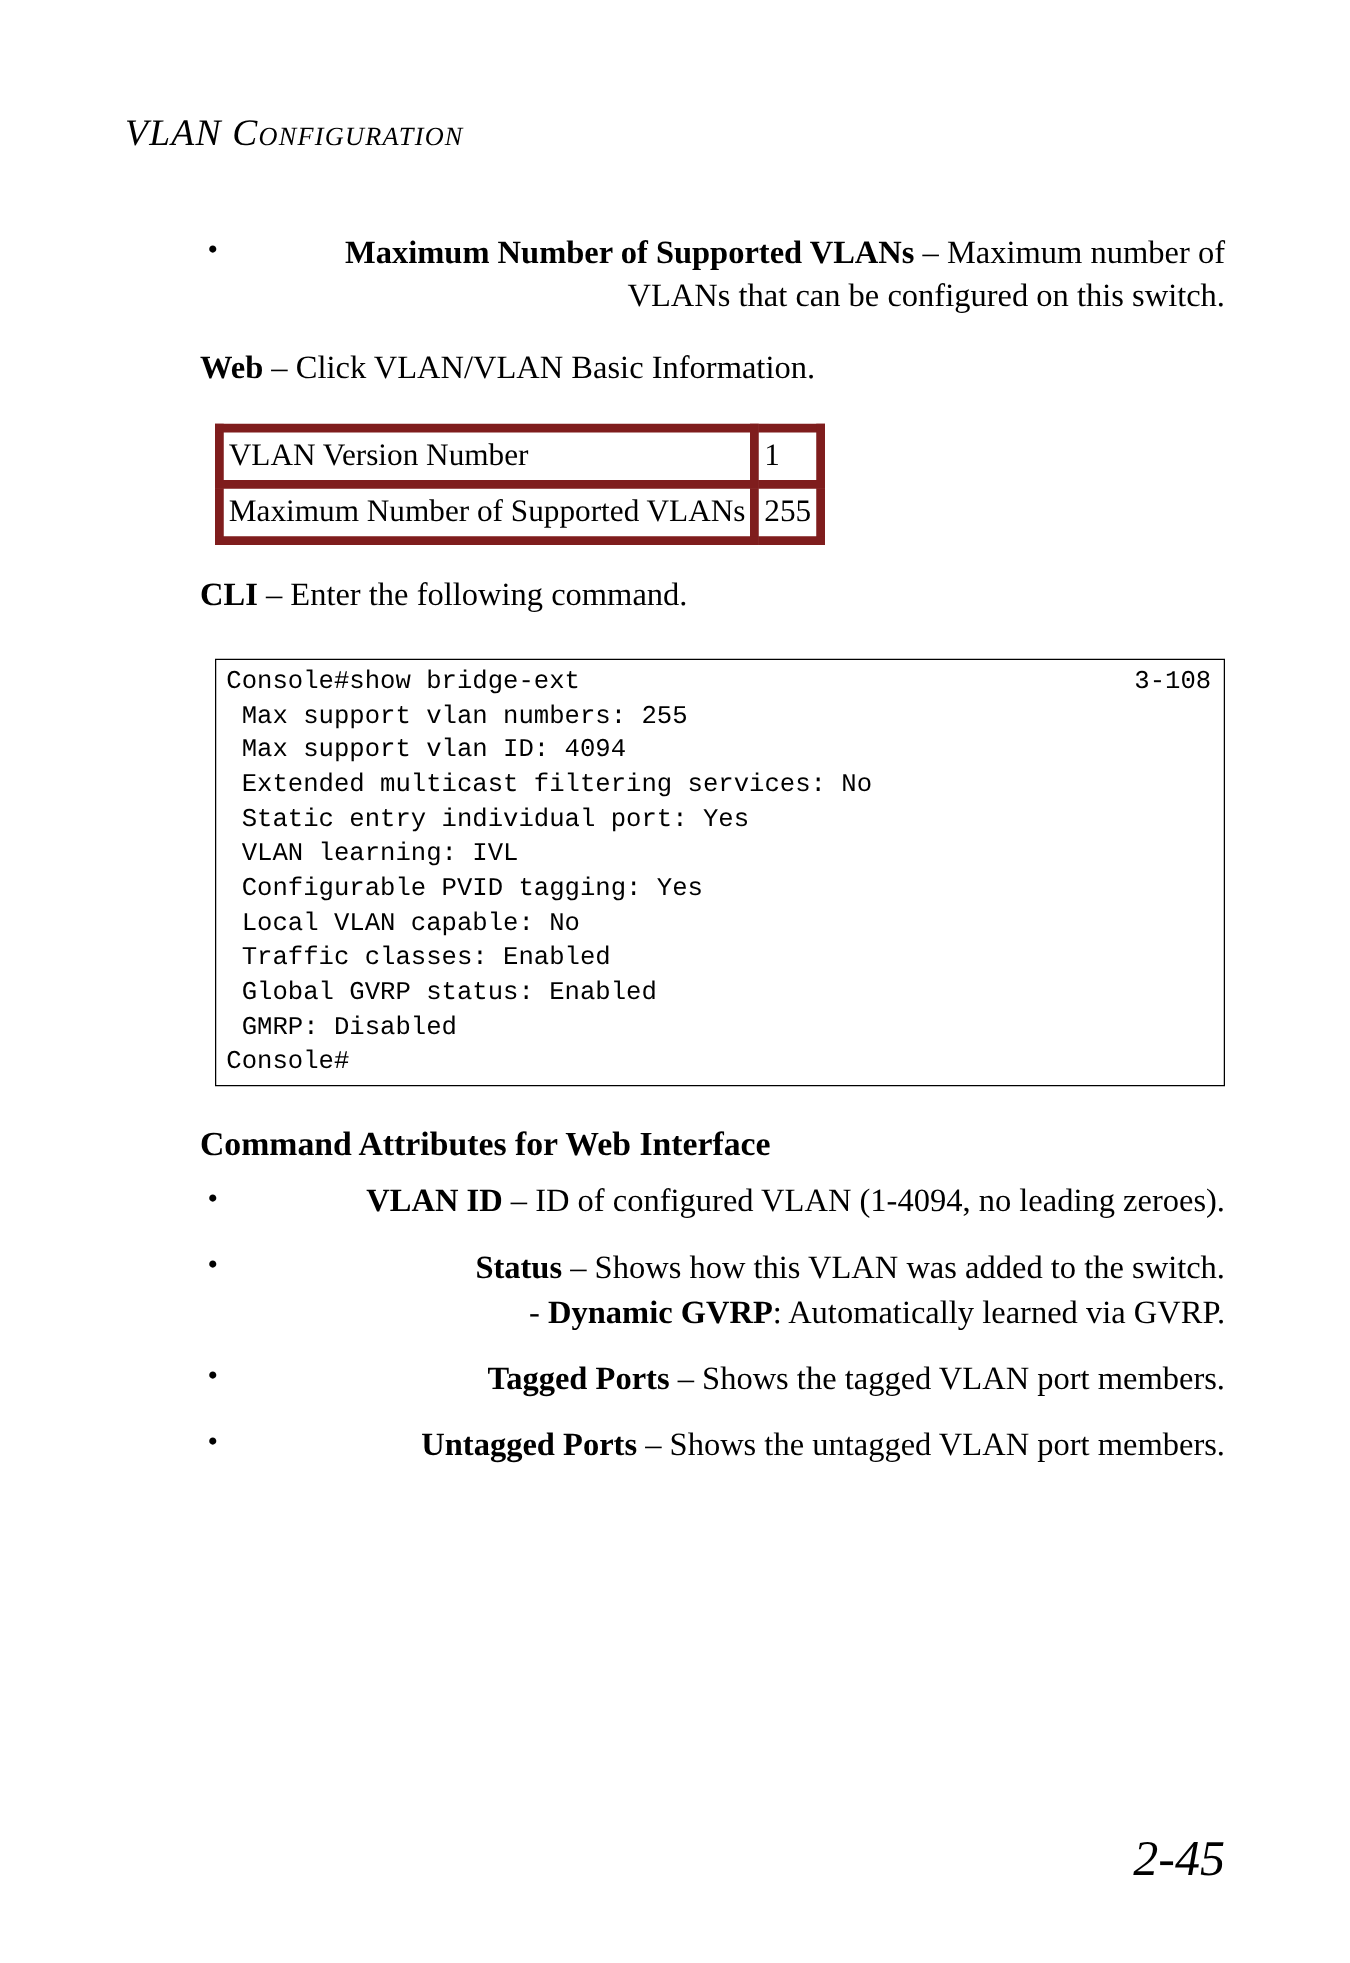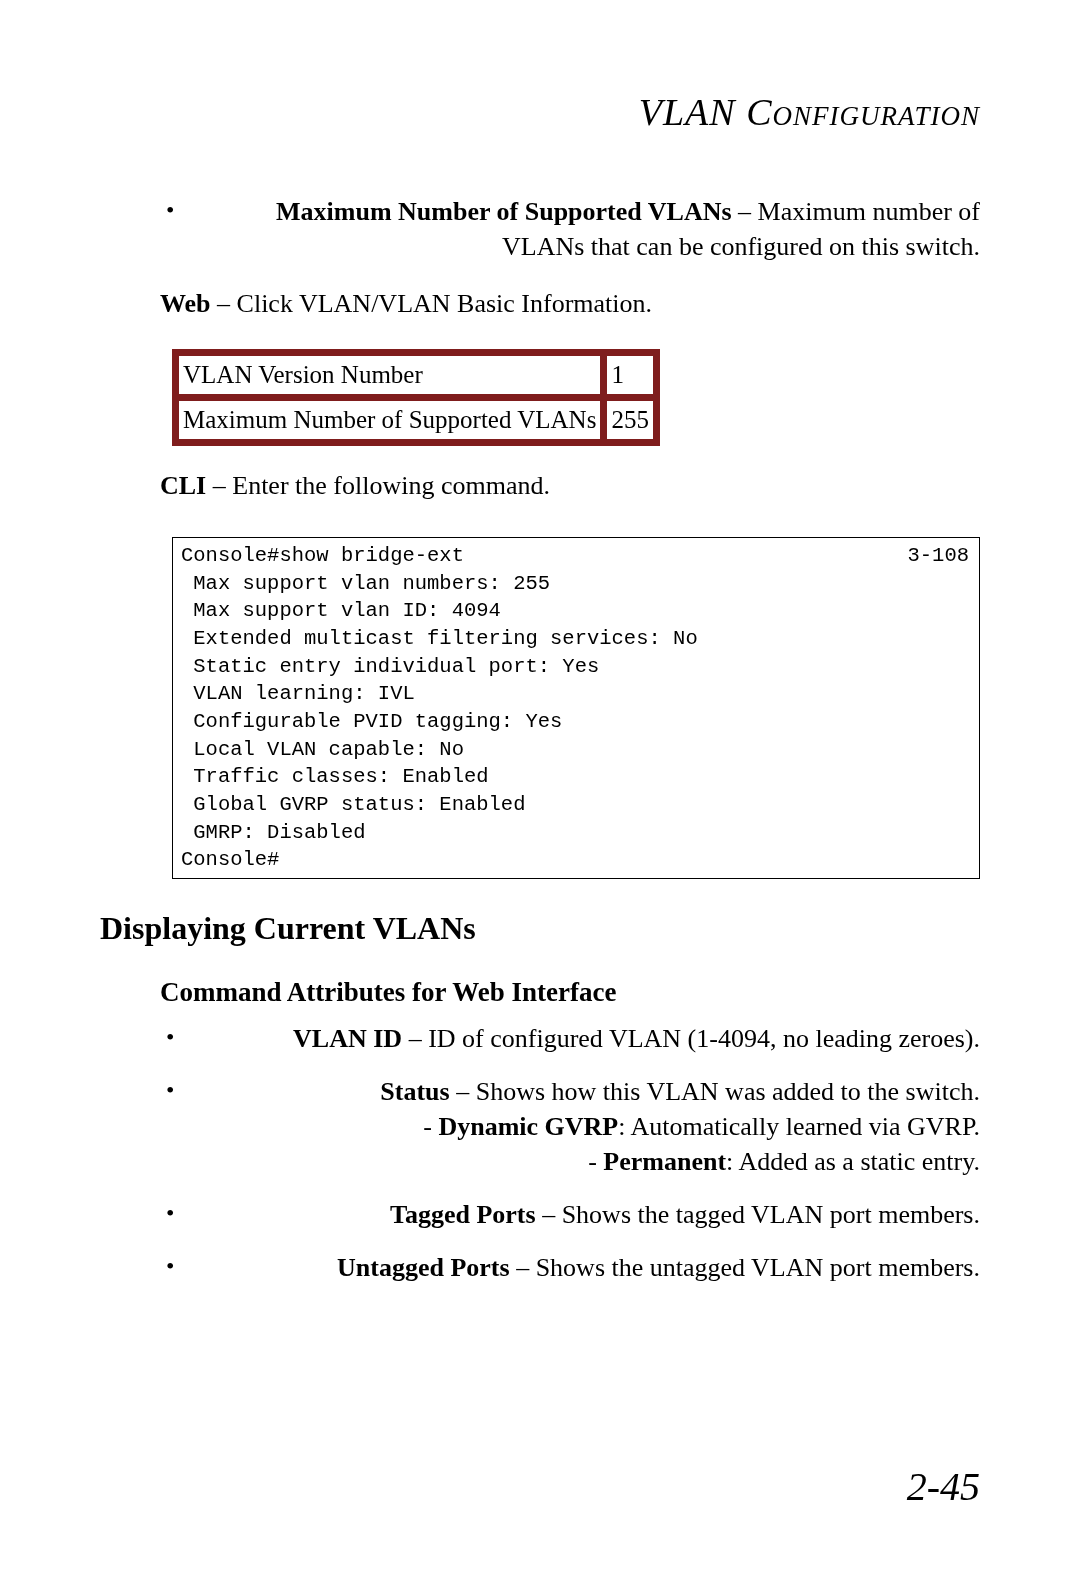--- a/index.html
+++ b/index.html
@@ -9,23 +9,23 @@
     color:#000;
   }
   .page{
     width:1080px;
     height:1570px;
     position:relative;
     box-sizing:border-box;
     padding:90px 100px 70px 100px;
   }
   .running-head{
-    text-align:right;
+    text-align:left;
     font-style:italic;
-    font-size:38px;
+    font-size:30px;
     letter-spacing:1px;
     margin-bottom:60px;
     font-family:Garamond, "Times New Roman", Georgia, serif;
     font-variant:small-caps;
   }
   .body-text{
     font-size:26px;
     line-height:1.35;
   }
   ul.bullets{
@@ -142,32 +142,30 @@
  Extended multicast filtering services: No
  Static entry individual port: Yes
  VLAN learning: IVL
  Configurable PVID tagging: Yes
  Local VLAN capable: No
  Traffic classes: Enabled
  Global GVRP status: Enabled
  GMRP: Disabled
 Console#</span></div>
 
-    <h2 class="section">Displaying Current VLANs</h2>
 
     <h3 class="subsection">Command Attributes for Web Interface</h3>
 
     <ul class="bullets">
       <li>
         <span class="bold">VLAN ID</span><span> – ID of configured VLAN (1-4094, no leading zeroes).</span>
       </li>
       <li>
         <span class="bold">Status</span><span> – Shows how this VLAN was added to the switch.</span>
         <span class="sub-line">- <span class="bold">Dynamic GVRP</span><span>: Automatically learned via GVRP.</span></span>
-        <span class="sub-line">- <span class="bold">Permanent</span><span>: Added as a static entry.</span></span>
       </li>
       <li>
         <span class="bold">Tagged Ports</span><span> – Shows the tagged VLAN port members.</span>
       </li>
       <li>
         <span class="bold">Untagged Ports</span><span> – Shows the untagged VLAN port members.</span>
       </li>
     </ul>
 
   </div>

